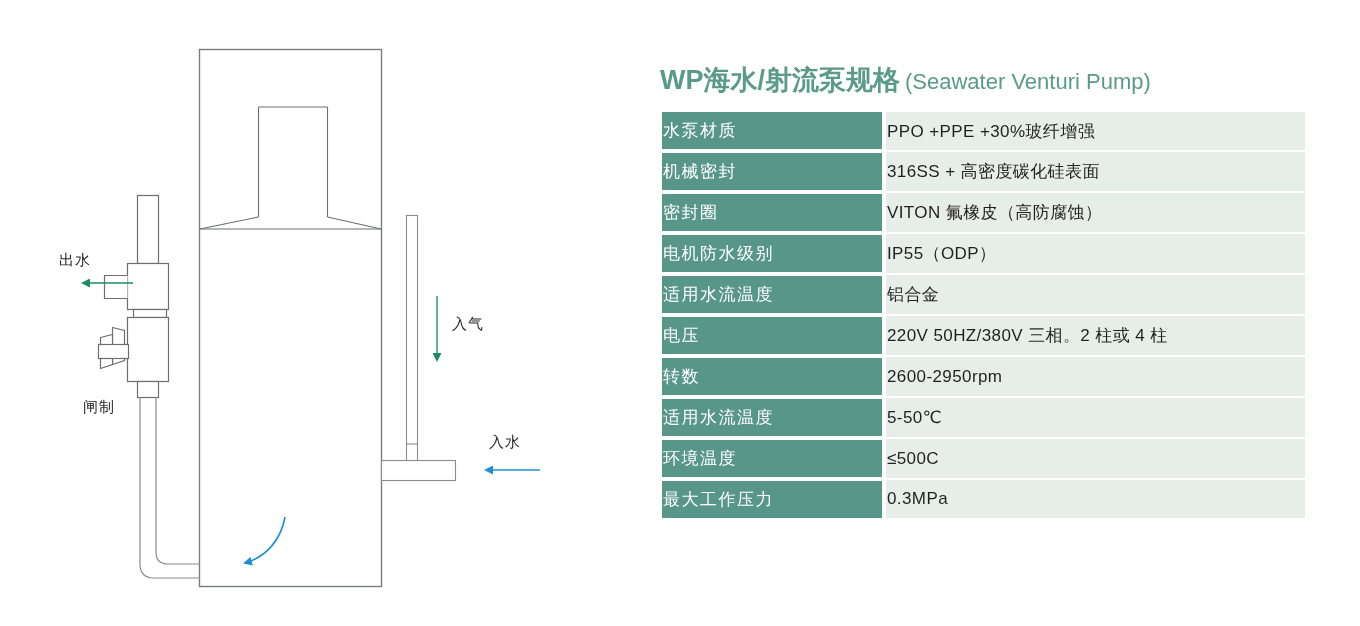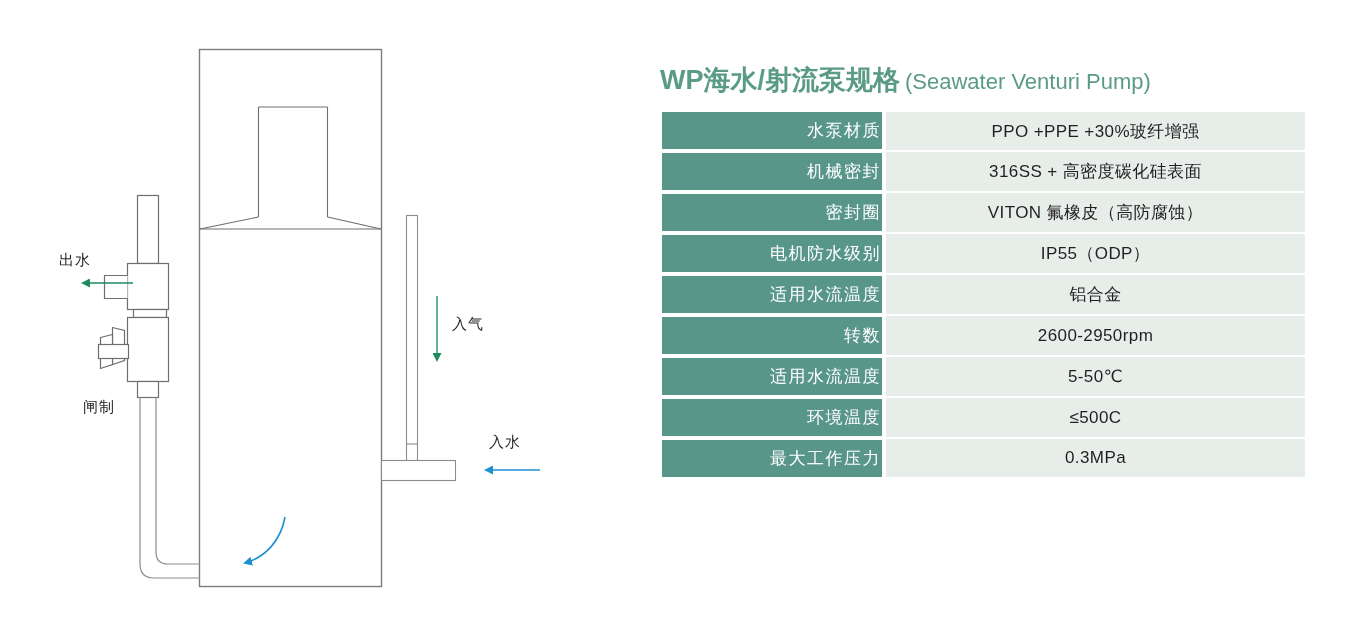--- a/index.html
+++ b/index.html
@@ -79,35 +79,34 @@
     border-collapse: separate;
     border-spacing: 0;
     table-layout: fixed;
   }
   #spec-table tr { height: 41px; }
 
   #spec-table td.spec-label {
     width: 218px;
     background: #58968a;
     color: #ffffff;
-    text-align: right;
+    text-align: left;
     vertical-align: middle;
     font-size: 17px;
     letter-spacing: 1.5px;
     border-top: 2px solid #ffffff;
     border-bottom: 2px solid #ffffff;
     border-left: 4px solid #ffffff;
     border-right: 4px solid #ffffff;
     font-family: "Liberation Sans", "DejaVu Sans", sans-serif;
   }
 
   #spec-table td.spec-value {
     background: #e7eeea;
     color: #231f20;
-    text-align: center;
     vertical-align: middle;
     font-size: 17px;
     letter-spacing: 0.4px;
     border-top: 1px solid #ffffff;
     border-bottom: 1px solid #ffffff;
     border-right: 2px solid #ffffff;
     font-family: "Liberation Sans", "DejaVu Sans", sans-serif;
     margin-left: 12px;
   }
   #spec-table tr:first-child td.spec-value { border-top: 2px solid #ffffff; }
@@ -276,20 +275,24 @@
       </tr>
       <tr>
         <td class="spec-label">电机防水级别</td>
         <td class="spec-value">IP55（ODP）</td>
       </tr>
       <tr>
         <td class="spec-label">适用水流温度</td>
         <td class="spec-value">铝合金</td>
       </tr>
       <tr>
+        <td class="spec-label">电压</td>
+        <td class="spec-value">220V 50HZ/380V 三相。2 柱或 4 柱</td>
+      </tr>
+      <tr>
         <td class="spec-label">转数</td>
         <td class="spec-value">2600-2950rpm</td>
       </tr>
       <tr>
         <td class="spec-label">适用水流温度</td>
         <td class="spec-value">5-50℃</td>
       </tr>
       <tr>
         <td class="spec-label">环境温度</td>
         <td class="spec-value">≤500C</td>

